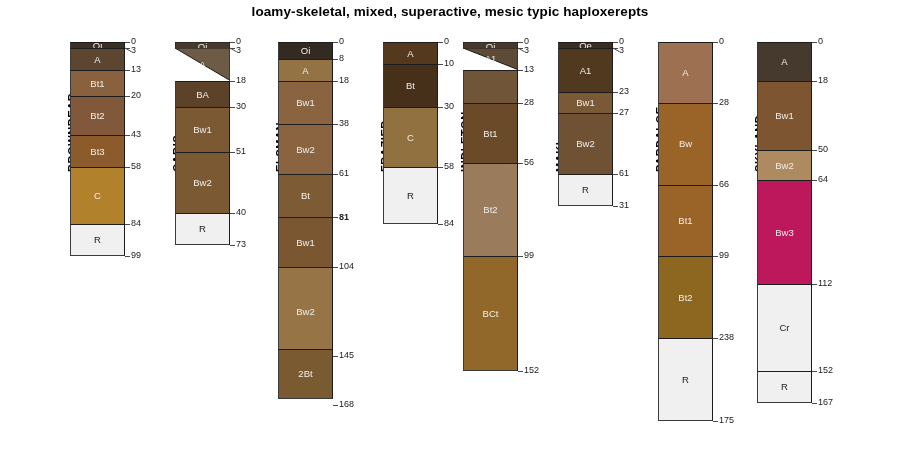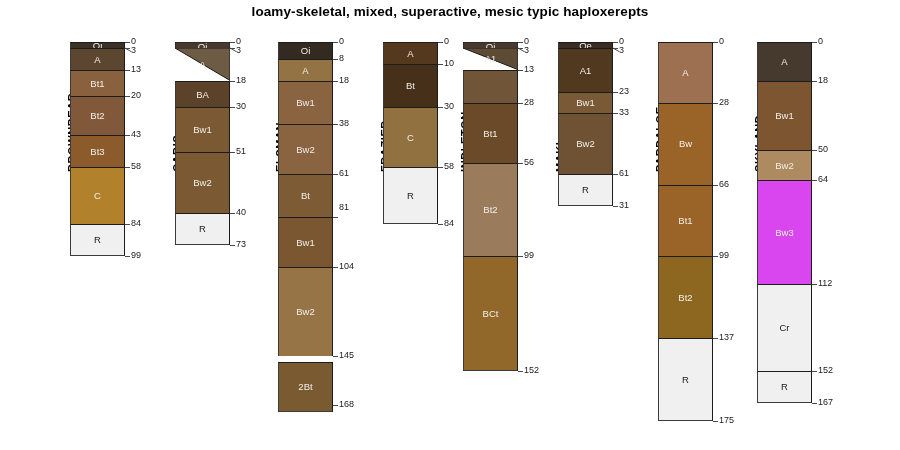--- a/index.html
+++ b/index.html
@@ -243,37 +243,37 @@
         </div>
         <div class="horizon" style="top: 173.943px; height: 43.26px; background: rgb(125, 92, 53);">
           <span class="horizon-label" style="color: rgb(242, 239, 233);">Bt</span>
         </div>
         <div class="horizon" style="top: 217.203px; height: 49.749px; background: rgb(122, 87, 48);">
           <span class="horizon-label" style="color: rgb(242, 239, 233);">Bw1</span>
         </div>
         <div class="horizon" style="top: 266.952px; height: 88.683px; background: rgb(150, 116, 70);">
           <span class="horizon-label" style="color: rgb(242, 239, 233);">Bw2</span>
         </div>
-        <div class="horizon last" style="top: 362px; height: 49.749px; background: rgb(122, 90, 49);">
+        <div class="horizon last" style="top: 349px; height: 49.749px; background: rgb(122, 90, 49);">
           <span class="horizon-label" style="color: rgb(242, 239, 233);">2Bt</span>
         </div>
       </div>
       <div class="axis">
         <div class="tick" style="top: 42px;"></div>
         <div class="tick-label" style="top: 37px;">0</div>
         <div class="tick" style="top: 59.304px;"></div>
         <div class="tick-label" style="top: 54.304px;">8</div>
         <div class="tick" style="top: 80.934px;"></div>
         <div class="tick-label" style="top: 75.934px;">18</div>
         <div class="tick" style="top: 124.194px;"></div>
         <div class="tick-label" style="top: 119.194px;">38</div>
         <div class="tick" style="top: 173.943px;"></div>
         <div class="tick-label" style="top: 168.943px;">61</div>
         <div class="tick" style="top: 217.203px;"></div>
-        <div class="tick-label" style="top: 203px;">81</div>
+        <div class="tick-label" style="top: 213px; font-weight: bold;">81</div>
         <div class="tick" style="top: 266.952px;"></div>
         <div class="tick-label" style="top: 261.952px; text-align: right;">104</div>
         <div class="tick" style="top: 355.635px;"></div>
         <div class="tick-label" style="top: 350.635px;">145</div>
         <div class="tick" style="top: 405.384px;"></div>
         <div class="tick-label" style="top: 400.384px;">168</div>
       </div>
     </div>
     <div class="profile" style="left: 383px;">
       <div class="profile-name" style="left: -4px; top: 171.78px;">FRAZIER</div>
@@ -379,21 +379,21 @@
         <div class="tick" style="top: 48.489px;"></div>
         <div class="tick-label" style="top: 46px;">3</div>
         <div class="leader" style="top: 48.489px; left: 0px;">
           <svg width="7" height="3.511000000000003">
             <line x1="0" y1="0" x2="6" y2="3.511000000000003" stroke="#4a4a4a" stroke-width="1"></line>
           </svg>
         </div>
         <div class="tick" style="top: 91.749px;"></div>
         <div class="tick-label" style="top: 86.749px;">23</div>
         <div class="tick" style="top: 113.379px;"></div>
-        <div class="tick-label" style="top: 108.379px;">33</div>
+        <div class="tick-label" style="top: 108.379px;">27</div>
         <div class="tick" style="top: 173.943px;"></div>
         <div class="tick-label" style="top: 168.943px;">61</div>
         <div class="tick" style="top: 206.388px;"></div>
         <div class="tick-label" style="top: 201.388px;">31</div>
       </div>
     </div>
     <div class="profile" style="left: 658px;">
       <div class="profile-name" style="left: -4px; top: 171.78px;">PARDALOE</div>
       <div class="column">
         <div class="horizon" style="top: 42px; height: 60.564px; background: rgb(156, 112, 80);">
@@ -415,38 +415,38 @@
       <div class="axis">
         <div class="tick" style="top: 42px;"></div>
         <div class="tick-label" style="top: 37px;">0</div>
         <div class="tick" style="top: 102.564px;"></div>
         <div class="tick-label" style="top: 97.564px;">28</div>
         <div class="tick" style="top: 184.758px;"></div>
         <div class="tick-label" style="top: 179.758px;">66</div>
         <div class="tick" style="top: 256.137px;"></div>
         <div class="tick-label" style="top: 251.137px;">99</div>
         <div class="tick" style="top: 338.331px;"></div>
-        <div class="tick-label" style="top: 333.331px;">137</div>
+        <div class="tick-label" style="top: 333.331px;">238</div>
         <div class="tick" style="top: 420.525px;"></div>
         <div class="tick-label" style="top: 415.525px;">175</div>
       </div>
     </div>
     <div class="profile" style="left: 757px;">
       <div class="profile-name" style="left: -4px; top: 171.78px;">SKYLAND</div>
       <div class="column">
         <div class="horizon" style="top: 42px; height: 38.934px; background: rgb(69, 58, 45);">
           <span class="horizon-label" style="color: rgb(242, 239, 233);">A</span>
         </div>
         <div class="horizon" style="top: 80.934px; height: 69.216px; background: rgb(125, 85, 49);">
           <span class="horizon-label" style="color: rgb(242, 239, 233);">Bw1</span>
         </div>
         <div class="horizon" style="top: 150.15px; height: 30.282px; background: rgb(173, 138, 95);">
           <span class="horizon-label" style="color: rgb(242, 239, 233);">Bw2</span>
         </div>
-        <div class="horizon" style="top: 180.432px; height: 103.824px; background: #d946ef;">
+        <div class="horizon" style="top: 180.432px; height: 103.824px; background: #be185d;">
           <span class="horizon-label" style="color: rgb(242, 239, 233);">Bw3</span>
         </div>
         <div class="horizon" style="top: 284.256px; height: 86.52px; background: rgb(240, 240, 240);">
           <span class="horizon-label" style="color: rgb(26, 26, 26);">Cr</span>
         </div>
         <div class="horizon last" style="top: 370.776px; height: 32.445px; background: rgb(240, 240, 240);">
           <span class="horizon-label" style="color: rgb(26, 26, 26);">R</span>
         </div>
       </div>
       <div class="axis">

